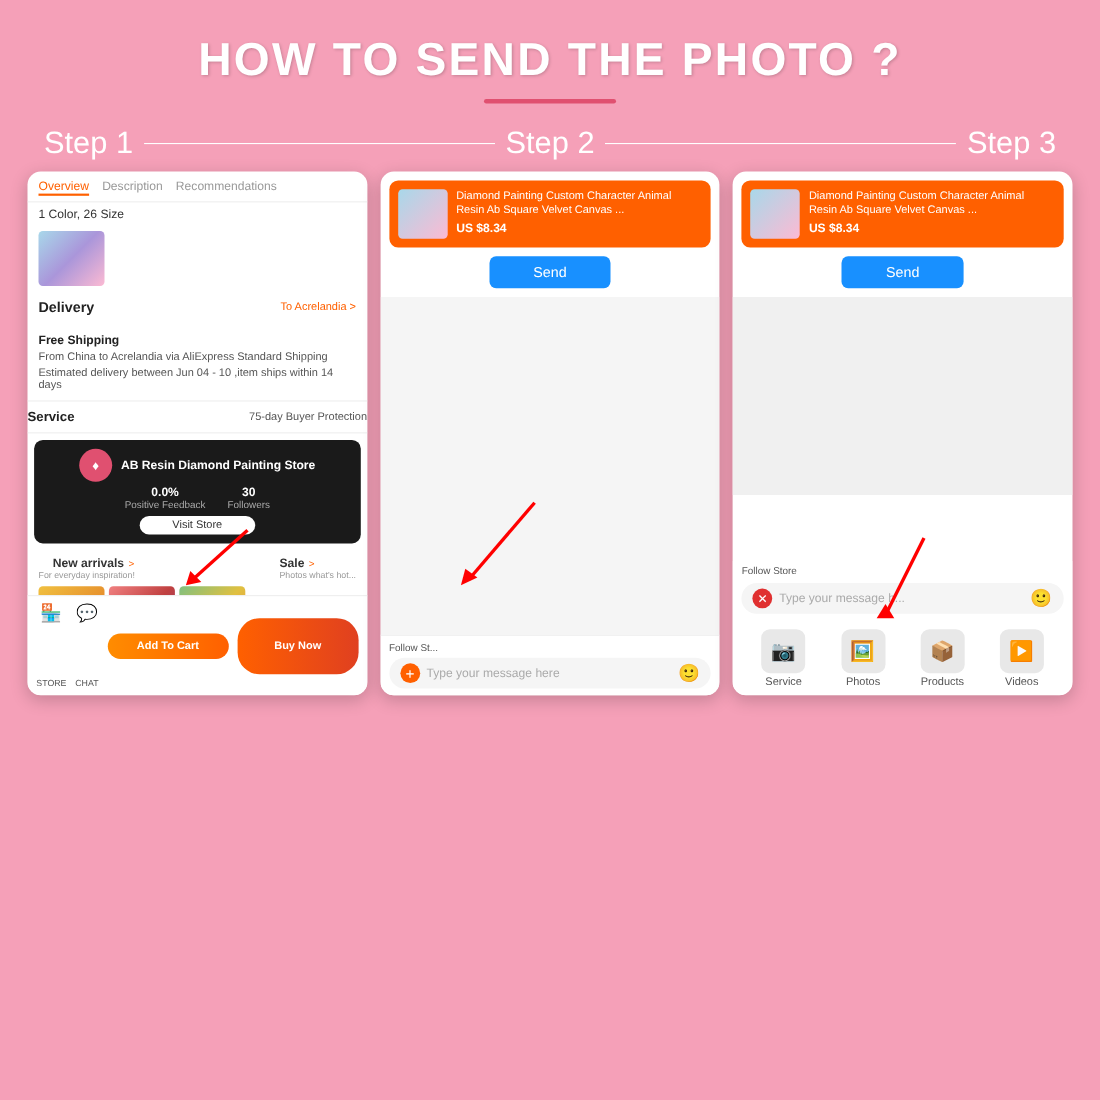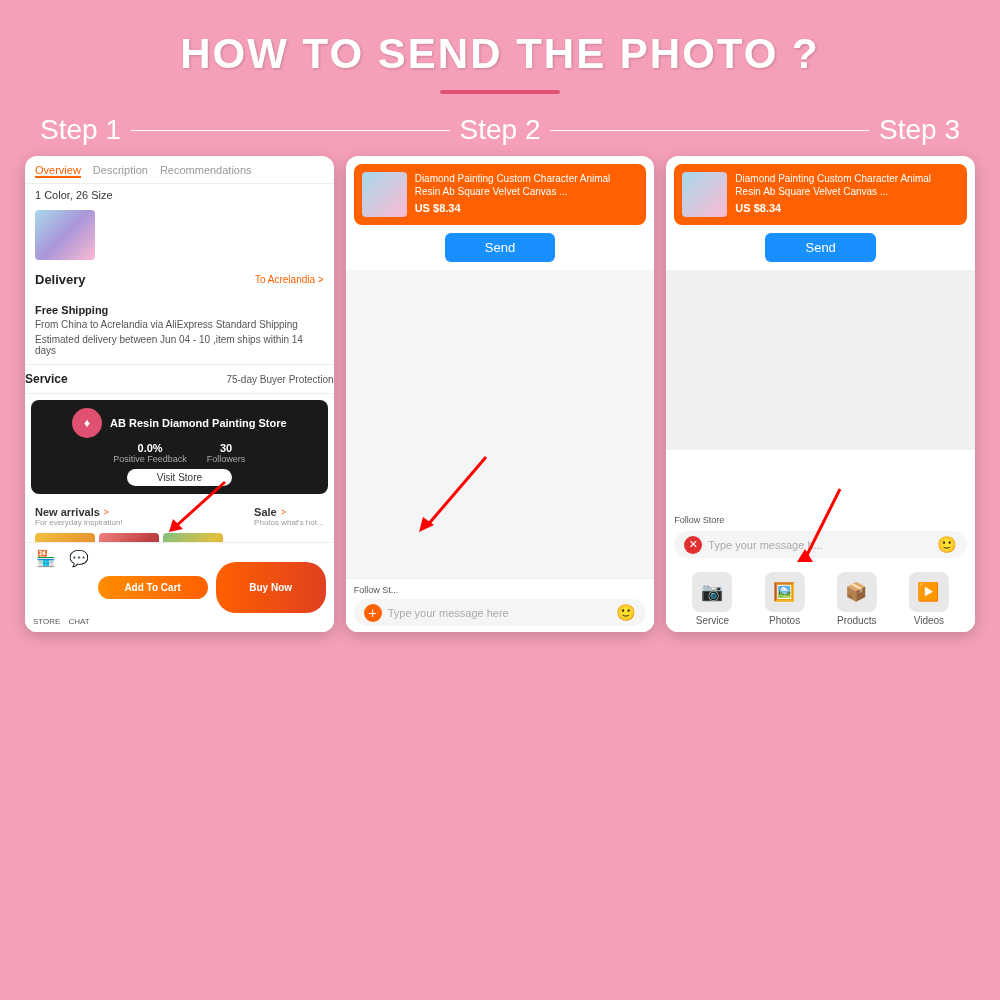--- a/index.html
+++ b/index.html
@@ -457,21 +457,21 @@
         <div class="s1-stat">
           <div class="s1-stat-val">30</div>
           <div class="s1-stat-label">Followers</div>
         </div>
       </div>
       <button class="s1-visit-btn">Visit Store</button>
     </div>
 
     <div class="s1-new-arrivals">
       <div>
-        <div style="display:flex;align-items:center;gap:4px;">
+        <div style="display:flex;align-items:center;gap:4px;margin-left:13px;">
           <span class="s1-section">New arrivals</span>
           <span class="s1-section-link">&gt;</span>
         </div>
         <div class="s1-section-sub">For everyday inspiration!</div>
       </div>
       <div>
         <div style="display:flex;align-items:center;gap:4px;">
           <span class="s1-section">Sale</span>
           <span class="s1-section-link">&gt;</span>
         </div>

